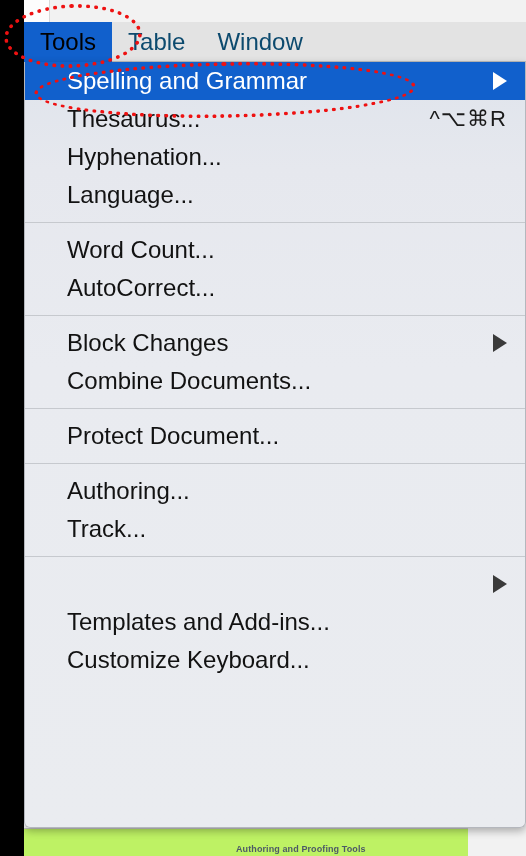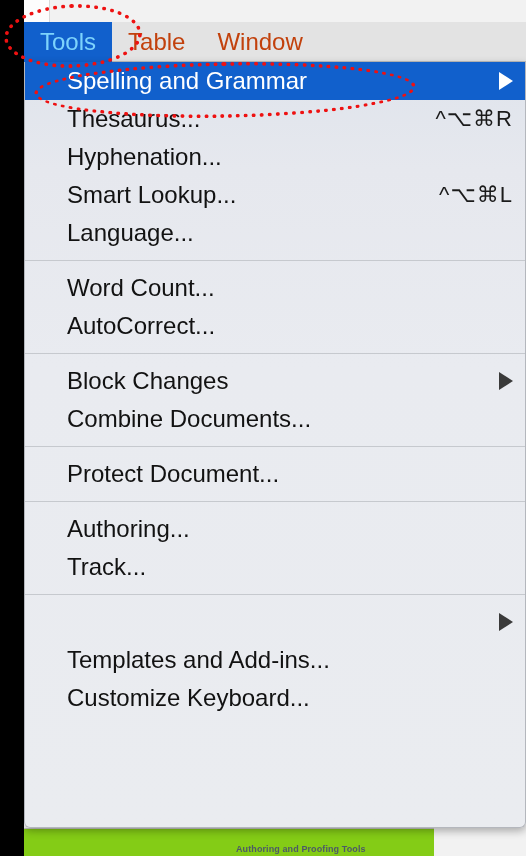--- a/index.html
+++ b/index.html
@@ -22,22 +22,22 @@
     left:24px; top:0; right:0; bottom:0;
     background:#ffffff;
   }
   .doc-strip {
     position:absolute;
     left:24px; top:0; width:502px; height:856px;
     background:#f2f2f2;
   }
   .doc-bottom-band {
     position:absolute;
-    left:24px; bottom:0; width:410px; height:28px;
-    background:#84cc16;
+    left:24px; bottom:0; width:444px; height:28px;
+    background:#bef264;
     border-top:1px solid #c9c9c9;
   }
   .doc-bottom-label {
     position:absolute;
     left:212px; bottom:2px;
     font-size:9px; font-weight:bold;
     color:#4d5a66;
     letter-spacing:0.1px;
     white-space:nowrap;
   }
@@ -62,26 +62,26 @@
     background:#e3e3e3;
     border-bottom:1px solid #bcbcbc;
     display:flex;
     align-items:center;
   }
   .mb-item {
     height:40px;
     display:flex; align-items:center;
     padding:0 16px;
     font-size:24px;
-    color:#c2410c;
+    color:#0c4a6e;
     white-space:nowrap;
   }
   .mb-item.active {
     background:#1160cc;
-    color:#7dd3fc;
+    color:#000000;
   }
 
   
   .menu-panel {
     position:absolute;
     left:24px; top:62px;
     width:502px; height:766px;
     background:linear-gradient(to bottom, #dfe4ec 0%, #e6e8ee 14%, #e9ebf0 40%, #eaecf0 100%);
     border:1px solid #b4b7bd;
     border-top:none;
@@ -89,21 +89,21 @@
     border-bottom-right-radius:6px;
     box-shadow:0 3px 9px rgba(0,0,0,.30);
     overflow:hidden;
   }
 
   .mi {
     position:relative;
     height:38px;
     display:flex;
     align-items:center;
-    padding:0 12px 0 42px;
+    padding:0 18px 0 42px;
     font-size:24px;
     color:#121212;
     white-space:nowrap;
   }
   .mi.selected {
     background:#1160cc;
     color:#ffffff;
   }
   .mi.disabled { color:#adb0b5; }
   .mi .label { flex:0 0 auto; }
@@ -176,24 +176,20 @@
         <span class="arrow"></span>
       </div>
       <div class="mi">
         <span class="label">Thesaurus...</span>
         <span class="shortcut">^⌥⌘R</span>
       </div>
       <div class="mi">
         <span class="label">Hyphenation...</span>
       </div>
       <div class="mi">
-        <span class="label">Smart Lookup...</span>
-        <span class="shortcut">^⌥⌘L</span>
-      </div>
-      <div class="mi">
         <span class="label">Language...</span>
       </div>
       <div class="sep"></div>
       <div class="mi">
         <span class="label">Word Count...</span>
       </div>
       <div class="mi">
         <span class="label">AutoCorrect...</span>
       </div>
       <div class="sep"></div>

